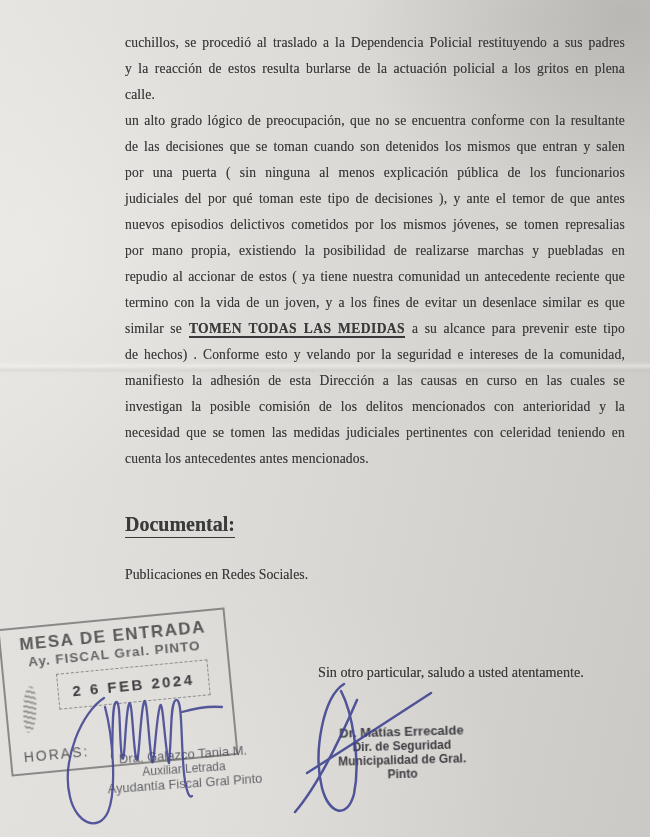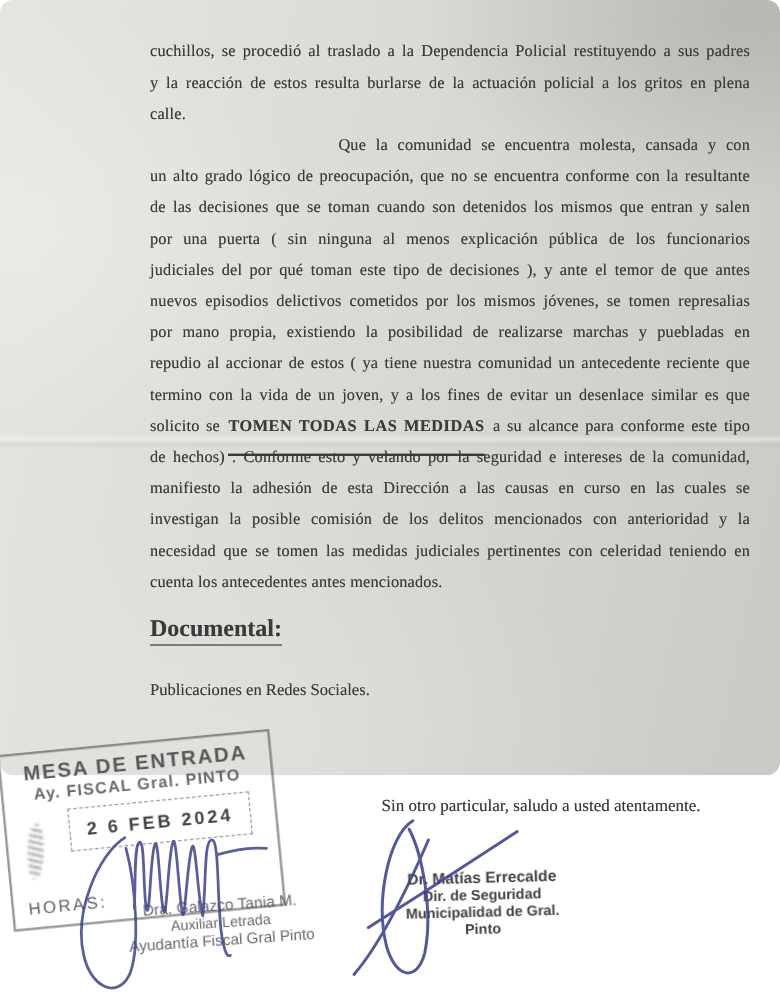--- a/index.html
+++ b/index.html
@@ -1,46 +1,45 @@
 <!DOCTYPE html>
 <html><head>
 <meta charset="utf-8">
 <style>
   html,body{margin:0;padding:0;}
   body{
     width:650px;height:837px;overflow:hidden;
     font-family:"Liberation Serif", serif;
   }
   .page{
-    position:relative;width:650px;height:646px;
+    position:relative;width:650px;height:837px;
     background-color:#d7d5d1;
     background-image:
       linear-gradient(to bottom, rgba(0,0,0,0) 362px, rgba(248,247,245,0.45) 366px, rgba(186,184,180,0.22) 370px, rgba(0,0,0,0) 374px),
       radial-gradient(ellipse 60% 35% at 96% 2%, rgba(148,146,142,0.40), rgba(0,0,0,0) 70%),
       radial-gradient(ellipse 55% 45% at 4% 30%, rgba(240,239,236,0.55), rgba(0,0,0,0) 65%),
       radial-gradient(ellipse 70% 40% at 30% 95%, rgba(231,230,227,0.45), rgba(0,0,0,0) 70%),
       linear-gradient(102deg, #e7e5e2 0%, #dbd9d5 48%, #cbc9c5 100%);
-    border-radius: 11px;
   }
   .para{
     position:absolute;left:125px;width:500px;
     font-size:13.6px;line-height:26px;color:#3a3a3a;
     letter-spacing:0.15px;
     text-shadow:0 0 0.5px rgba(58,58,58,0.55);
   }
   .line{
     width:100%;box-sizing:border-box;
     text-align:justify;text-align-last:justify;
     white-space:normal;height:26px;overflow:visible;
   }
   .line.indent{padding-left:157px;}
   .line.last{text-align-last:left;}
   .bold-underline{
     font-weight:bold;letter-spacing:0.4px;
-    border-bottom:2px solid #3a3a3a;padding-bottom:16px;
+    border-bottom:2px solid #3a3a3a;padding-bottom:0px;
     margin:0 7px;
   }
   .heading-underline{
     position:absolute;left:125px;
     font-size:20px;font-weight:bold;color:#3a3a3a;
     border-bottom:1.6px solid #3a3a3a;padding-bottom:1px;
     text-shadow:0 0 0.5px rgba(58,58,58,0.55);
   }
   .doc-item{
     position:absolute;left:125px;
@@ -114,31 +113,30 @@
 
 <div class="page">
 
   <div class="para" style="top:30px">
     <div class="line">cuchillos, se procedió al traslado a la Dependencia Policial restituyendo a sus padres</div>
     <div class="line">y la reacción de estos resulta burlarse de la actuación policial a los gritos en plena</div>
     <div class="line last">calle.</div>
   </div>
 
   <div class="para" style="top:108px">
-    <div class="line indent">Que la comunidad se encuentra molesta, cansada y con</div>
     <div class="line">un alto grado lógico de preocupación, que no se encuentra conforme con la resultante</div>
     <div class="line">de las decisiones que se toman cuando son detenidos los mismos que entran y salen</div>
     <div class="line">por una puerta ( sin ninguna al menos explicación pública de los funcionarios</div>
     <div class="line">judiciales del por qué toman este tipo de decisiones ), y ante el temor de que antes</div>
     <div class="line">nuevos episodios delictivos cometidos por los mismos jóvenes, se tomen represalias</div>
     <div class="line">por mano propia, existiendo la posibilidad de realizarse marchas y puebladas en</div>
     <div class="line">repudio al accionar de estos ( ya tiene nuestra comunidad un antecedente reciente que</div>
     <div class="line">termino con la vida de un joven, y a los fines de evitar un desenlace similar es que</div>
     <div class="line">
-      <span>solicito se</span><span class="bold-underline">TOMEN TODAS LAS MEDIDAS</span><span>a su alcance para conforme este tipo</span>
+      <span>similar se</span><span class="bold-underline">TOMEN TODAS LAS MEDIDAS</span><span>a su alcance para prevenir este tipo</span>
     </div>
     <div class="line">de hechos) . Conforme esto y velando por la seguridad e intereses de la comunidad,</div>
     <div class="line">manifiesto la adhesión de esta Dirección a las causas en curso en las cuales se</div>
     <div class="line">investigan la posible comisión de los delitos mencionados con anterioridad y la</div>
     <div class="line">necesidad que se tomen las medidas judiciales pertinentes con celeridad teniendo en</div>
     <div class="line last">cuenta los antecedentes antes mencionados.</div>
   </div>
 
   <div class="heading-underline" style="top:513px">Documental:</div>
   <div class="doc-item" style="top:567px">Publicaciones en Redes Sociales.</div>

